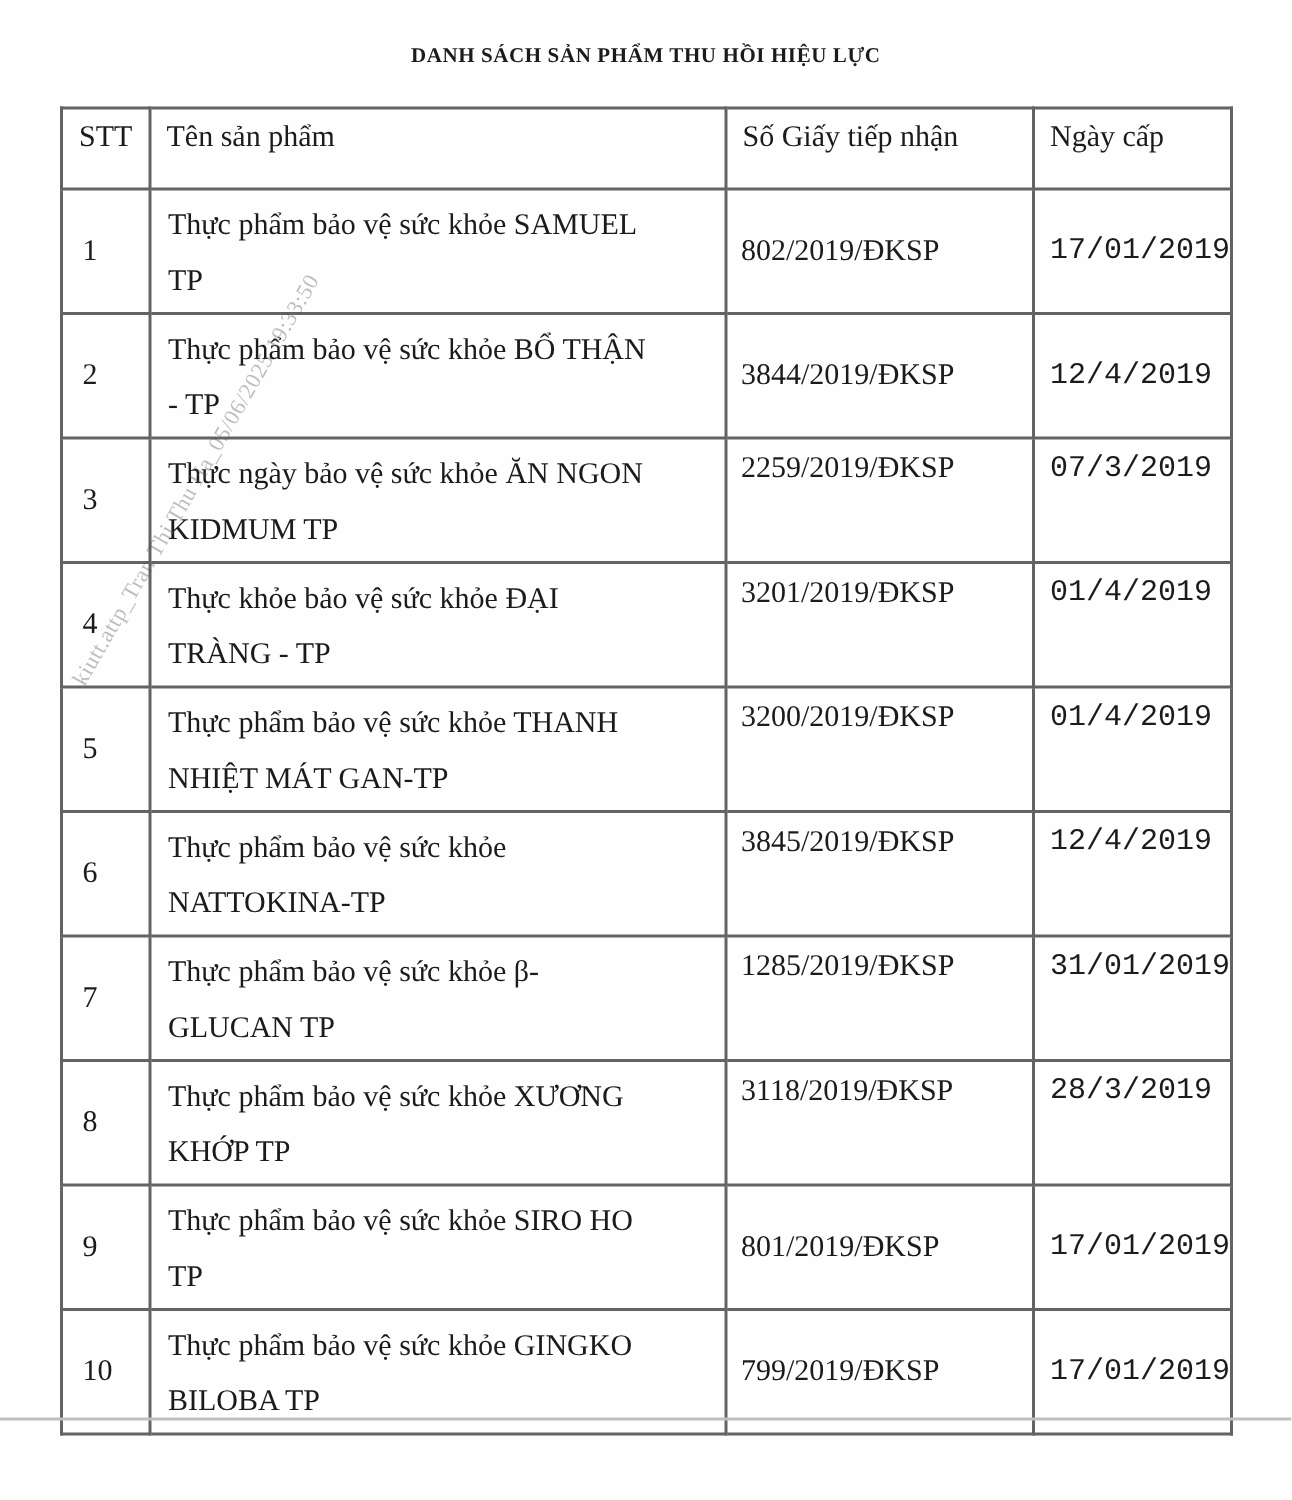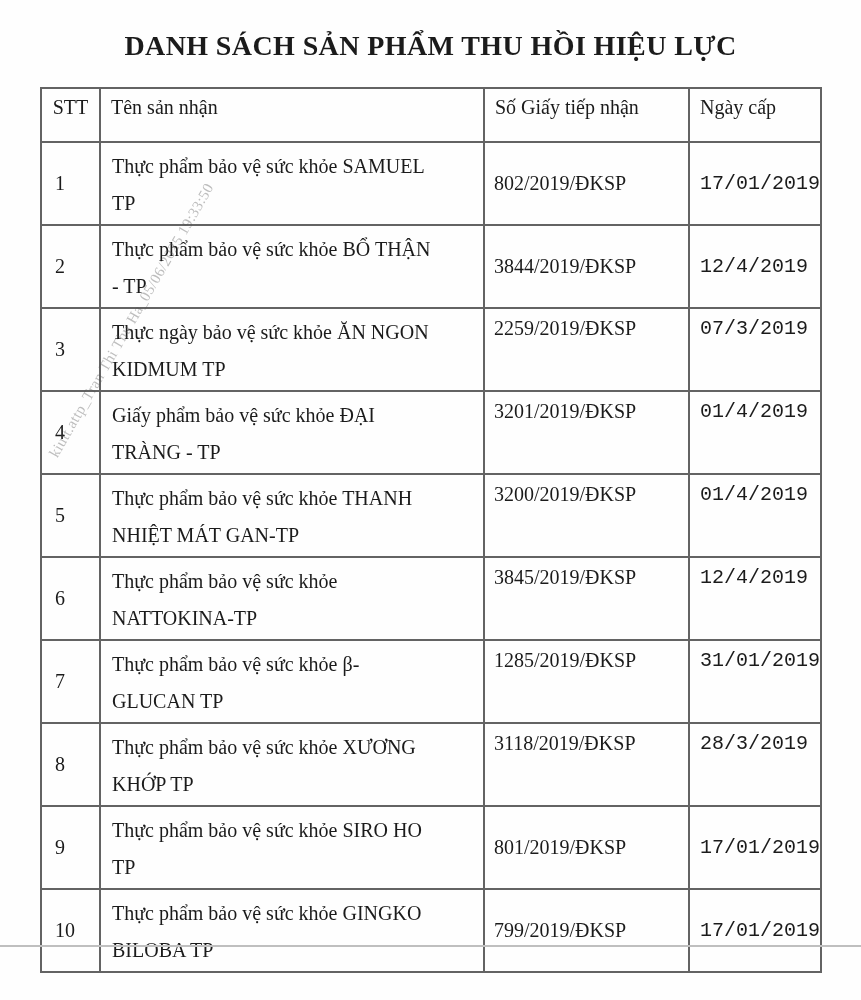--- a/index.html
+++ b/index.html
@@ -7,21 +7,21 @@
     position:relative;
     width:861px;height:1000px;
     background:#fefefe;
     font-family:"Liberation Serif", serif;
     color:#1b1b1b;
     overflow:hidden;
   }
   .doc-title{
     padding-top:30px;
     text-align:center;
-    font-size:28px;
+    font-size:14px;
     font-weight:bold;
     letter-spacing:.4px;
     margin:0;
   }
   .doc-subtitle{
     margin:11px auto 0 auto;
     text-align:center;
     font-size:21px;
     font-style:italic;
     white-space:nowrap;
@@ -121,21 +121,21 @@
   <table class="recall-table">
     <colgroup>
       <col class="c-stt">
         <col class="c-name">
         <col class="c-receipt">
         <col class="c-date">
     </colgroup>
     <thead>
       <tr>
         <th class="h-stt">STT</th>
-        <th>Tên sản nhận</th>
+        <th>Tên sản phẩm</th>
         <th>Số Giấy tiếp nhận</th>
         <th>Ngày cấp</th>
       </tr>
     </thead>
     <tbody>
       <tr>
         <td class="cell-stt">1</td>
         <td class="cell-name">Thực phẩm bảo vệ sức khỏe SAMUEL
 TP</td>
         <td class="cell-receipt">802/2019/ĐKSP</td>
@@ -150,21 +150,21 @@
       </tr>
       <tr>
         <td class="cell-stt">3</td>
         <td class="cell-name">Thực ngày bảo vệ sức khỏe ĂN NGON
 KIDMUM TP</td>
         <td class="cell-receipt">2259/2019/ĐKSP</td>
         <td class="cell-date">07/3/2019</td>
       </tr>
       <tr>
         <td class="cell-stt">4</td>
-        <td class="cell-name">Giấy phẩm bảo vệ sức khỏe ĐẠI
+        <td class="cell-name">Thực khỏe bảo vệ sức khỏe ĐẠI
 TRÀNG - TP</td>
         <td class="cell-receipt">3201/2019/ĐKSP</td>
         <td class="cell-date">01/4/2019</td>
       </tr>
       <tr>
         <td class="cell-stt">5</td>
         <td class="cell-name">Thực phẩm bảo vệ sức khỏe THANH
 NHIỆT MÁT GAN-TP</td>
         <td class="cell-receipt">3200/2019/ĐKSP</td>
         <td class="cell-date">01/4/2019</td>

